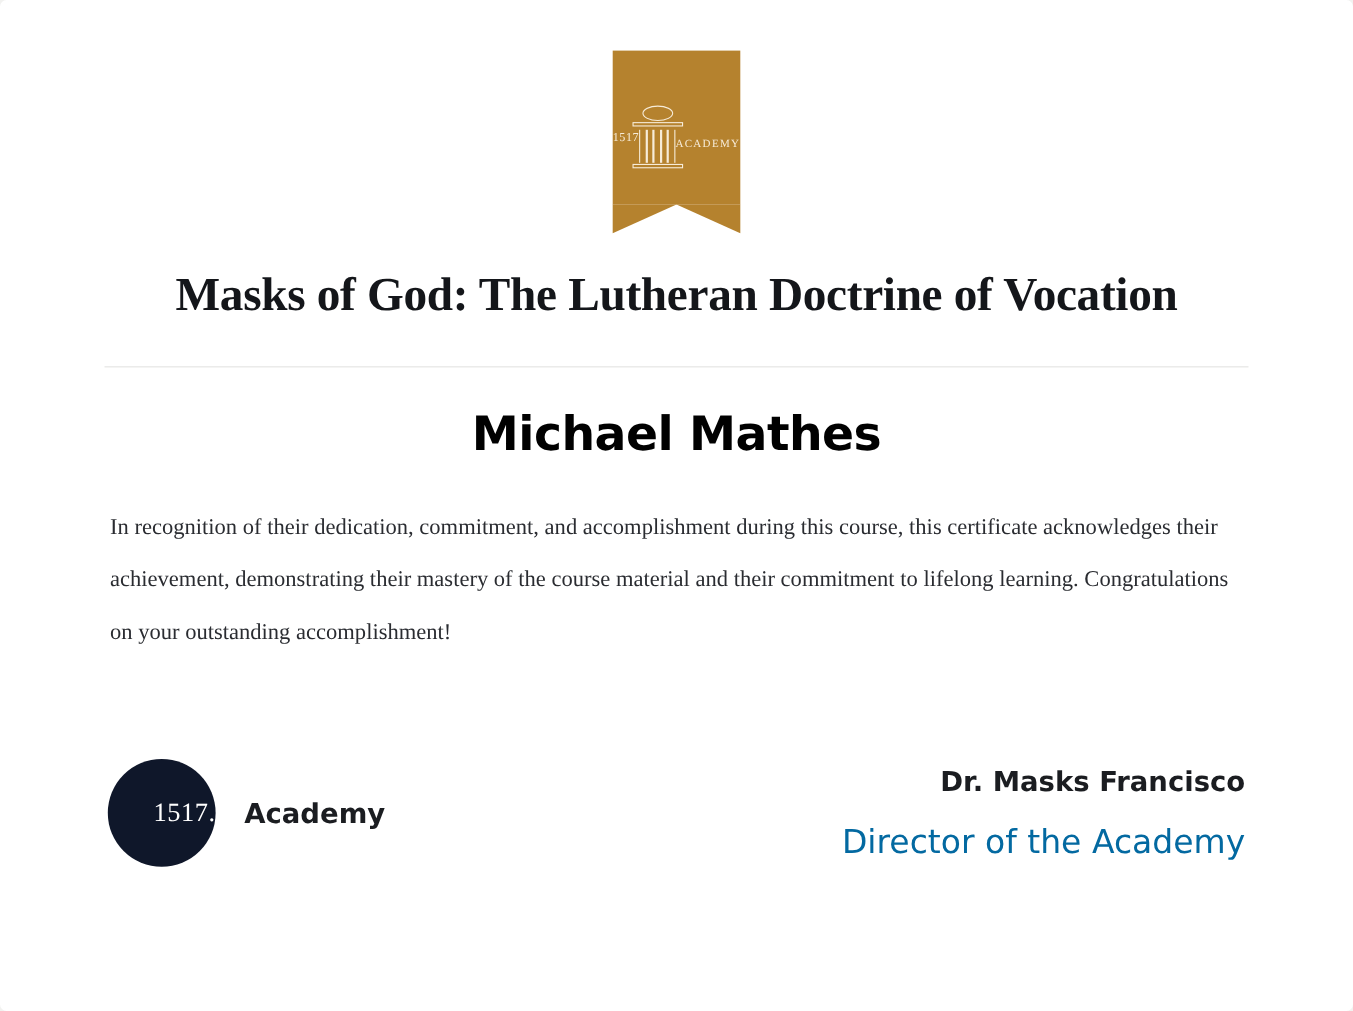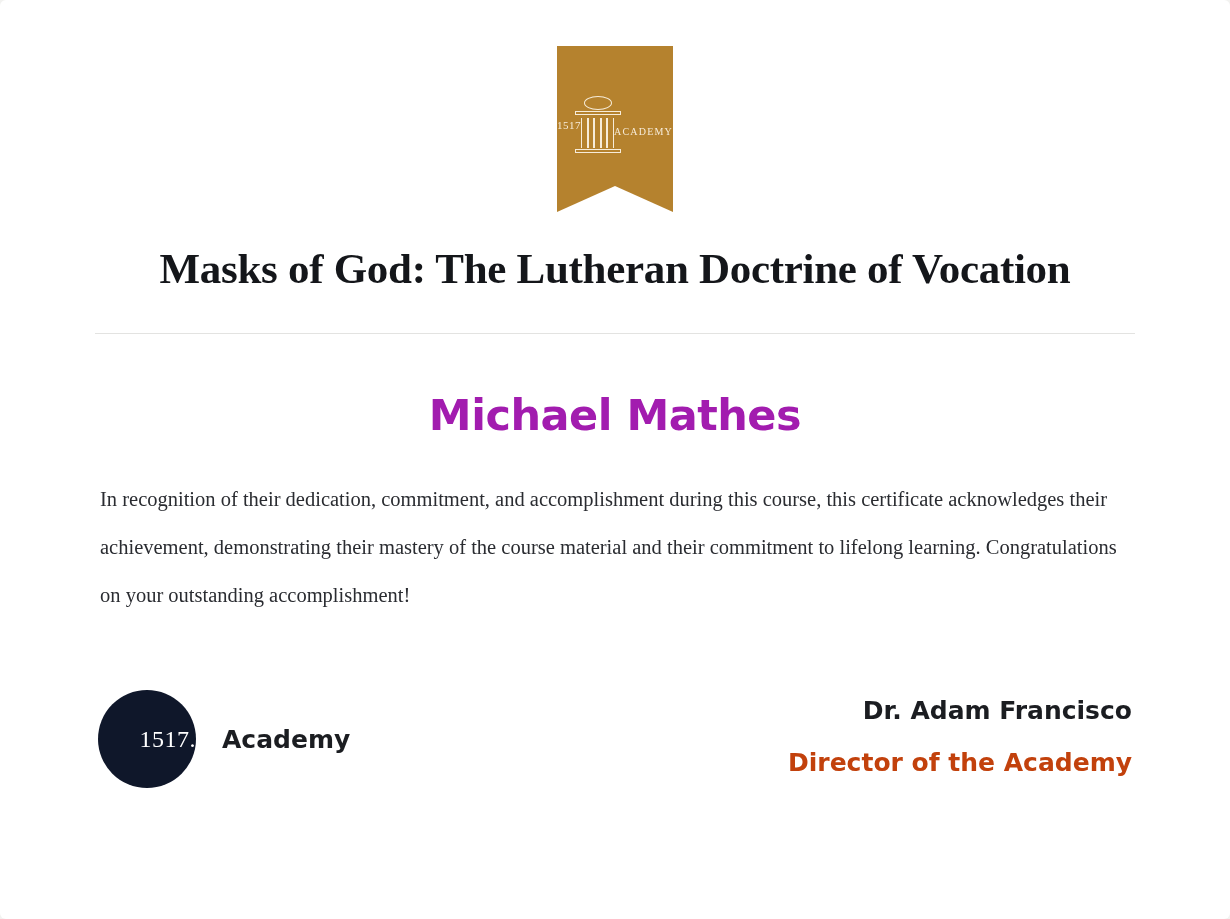--- a/index.html
+++ b/index.html
@@ -136,26 +136,26 @@
   }
 
   .divider {
     margin: 34px 95px 0 95px;
     height: 1px;
     background: #e3e3e1;
   }
 
   
   .recipient {
-    margin-top: 56px;
+    margin-top: 36px;
     text-align: center;
     font-family: "DejaVu Sans", sans-serif;
     font-weight: bold;
     font-size: 43px;
-    color: #a21caf;
+    color: #000000;
     letter-spacing: -0.5px;
   }
 
   
   .body-text {
     margin: 36px 100px 0 100px;
     font-family: Liberation Serif, serif;
     font-size: 20.5px;
     line-height: 2.33;
     color: #2a2c31;
@@ -205,23 +205,23 @@
   }
   .signer-name {
     font-family: "DejaVu Sans", sans-serif;
     font-weight: bold;
     font-size: 25px;
     color: #1b1d21;
     line-height: 1.2;
   }
   .signer-title {
     font-family: "DejaVu Sans", sans-serif;
-    font-weight: bold;
-    font-size: 25px;
-    color: #c2410c;
+    font-weight: normal;
+    font-size: 30px;
+    color: #0369a1;
     line-height: 1.2;
     margin-top: 22px;
   }
 </style>
 </head>
 <body>
 
 <div class="certificate">
 
   <div class="banner-wrap">
@@ -255,18 +255,18 @@
   <div class="body-text">In recognition of their dedication, commitment, and accomplishment during this course, this certificate acknowledges their achievement, demonstrating their mastery of the course material and their commitment to lifelong learning. Congratulations on your outstanding accomplishment!</div>
 
   <div class="footer">
     <div class="footer-left">
       <div class="seal">
         <span class="seal-text">1517.</span>
       </div>
       <div class="org-name">Academy</div>
     </div>
     <div class="footer-right">
-      <div class="signer-name">Dr. Adam Francisco</div>
+      <div class="signer-name">Dr. Masks Francisco</div>
       <div class="signer-title">Director of the Academy</div>
     </div>
   </div>
 
 </div>
 
 </body></html>

